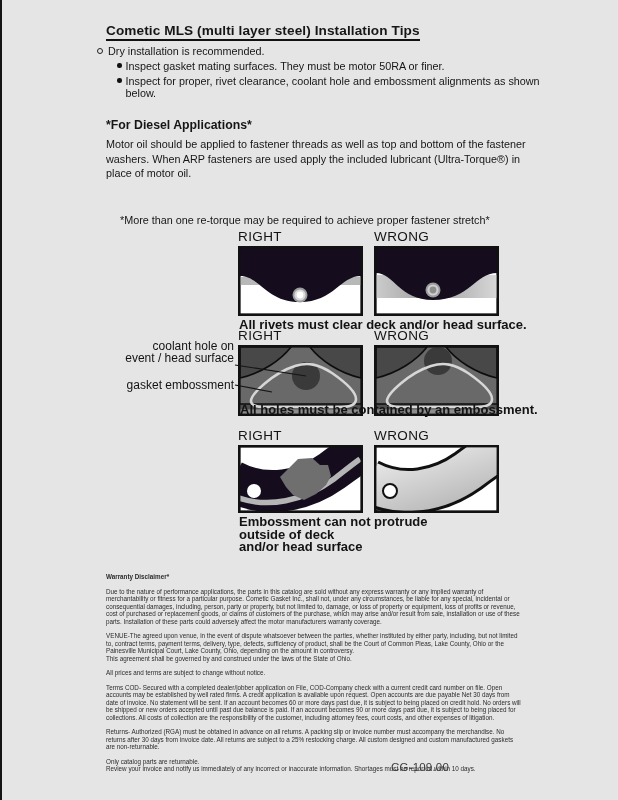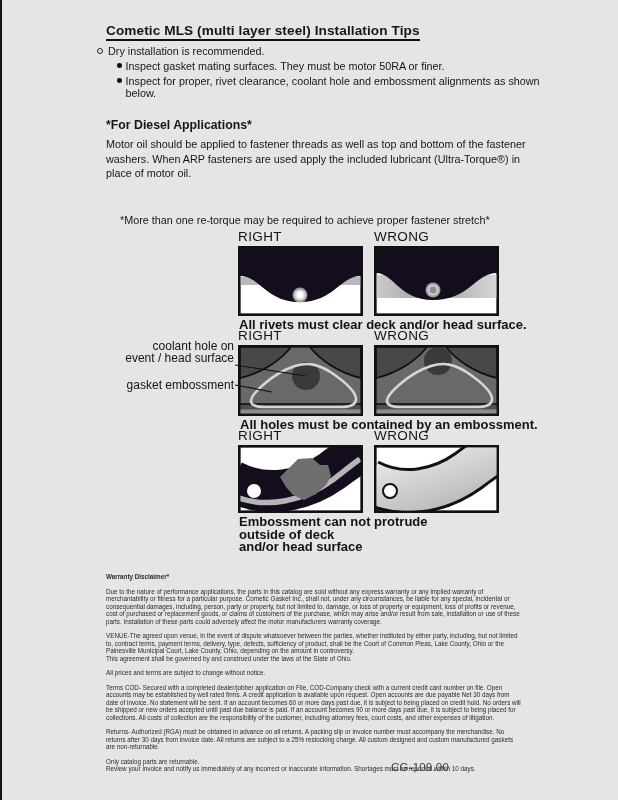--- a/index.html
+++ b/index.html
@@ -130,21 +130,21 @@
     </svg>
   </div>
 
   <div class="abs" style="left:118px;top:330px;pointer-events:none;">
     <svg width="260" height="100" viewBox="0 0 260 100">
       <line x1="115" y1="35" x2="186" y2="46" stroke="#151515" stroke-width="1.2"></line>
       <line x1="115" y1="55" x2="152" y2="62" stroke="#151515" stroke-width="1.2"></line>
     </svg>
   </div>
 
-  <div class="abs cap" style="left:238px;top:419px;">All holes must be contained by an embossment.</div>
+  <div class="abs cap" style="left:238px;top:404px;">All holes must be contained by an embossment.</div>
 
   <div class="abs rw-label" style="left:236px;top:428px;">RIGHT</div>
   <div class="abs rw-label" style="left:372px;top:428px;">WRONG</div>
 
   <div class="abs" style="left:236px;top:445px;">
     <svg width="125" height="68" viewBox="0 0 125 68">
       <defs>
           <clipPath id="c3a">
             <rect x="2" y="2" width="121" height="64"></rect>
           </clipPath>

